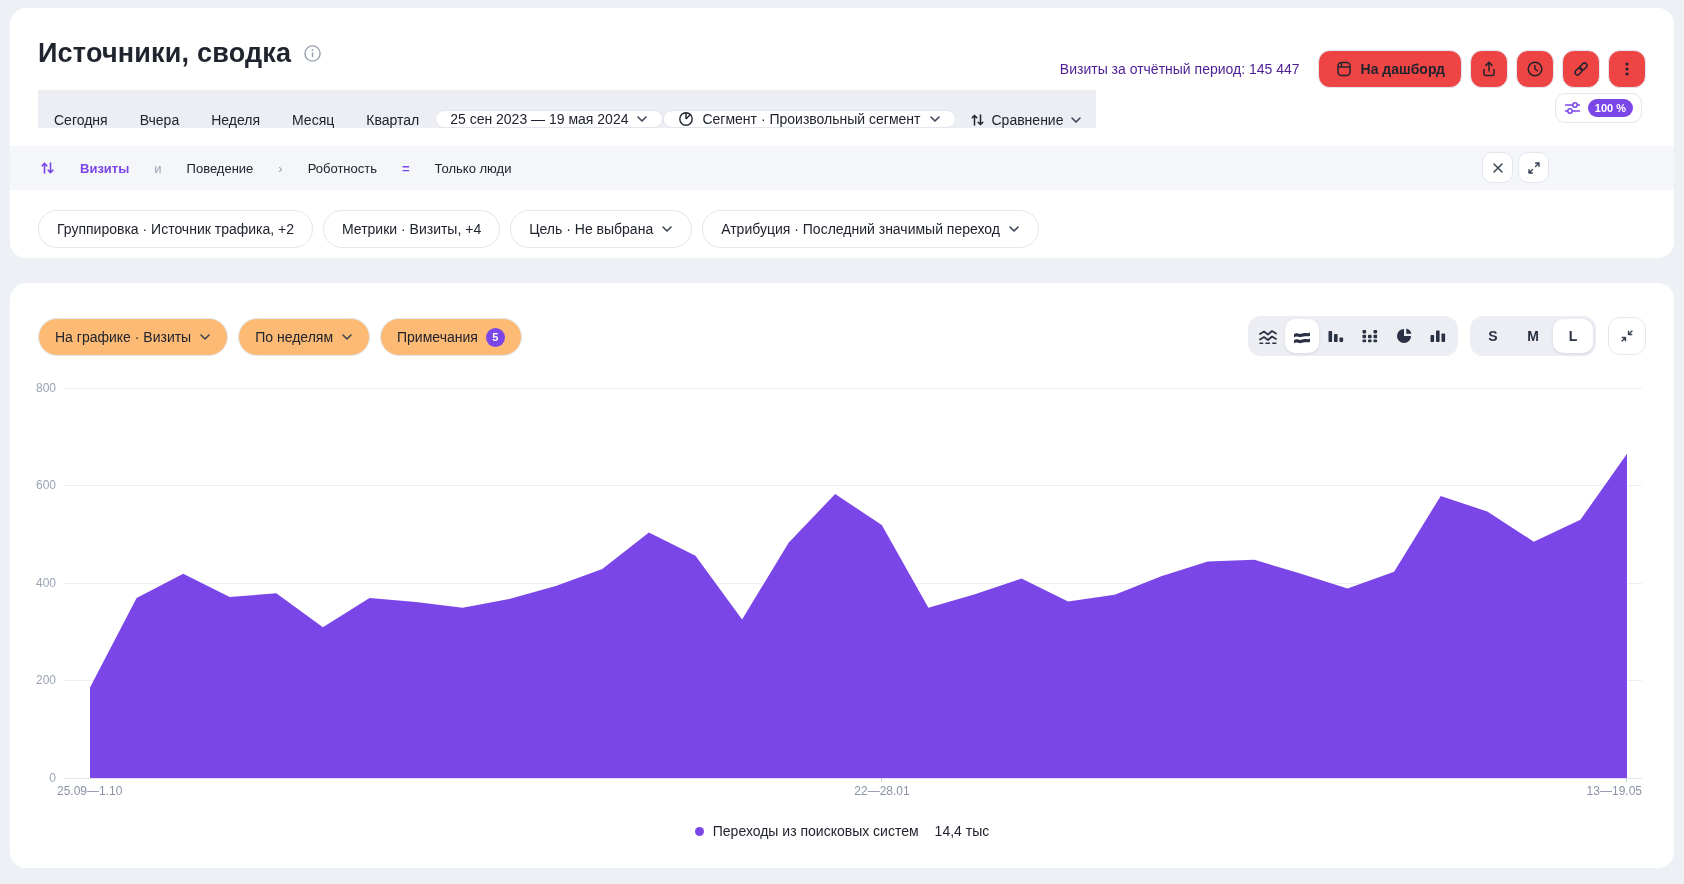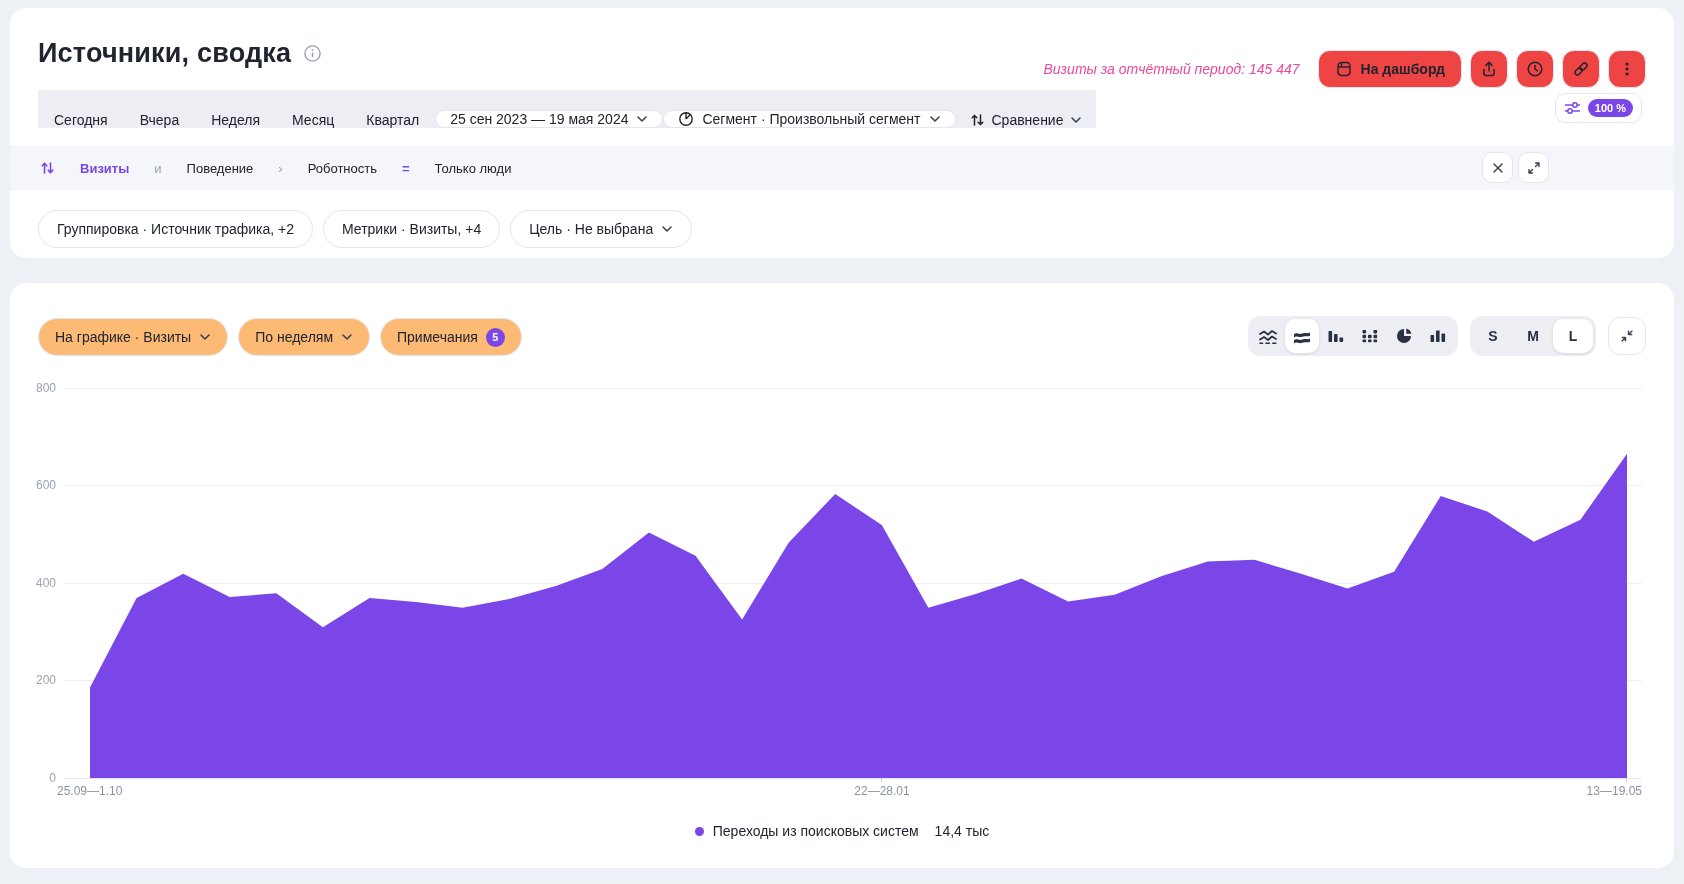--- a/index.html
+++ b/index.html
@@ -10,21 +10,21 @@
     font-family:"Liberation Sans", sans-serif;
     color:#20242e; overflow:hidden;
   }
   .card { position:absolute; background:#ffffff; border-radius:16px; }
   .card1 { left:10px; top:8px; width:1664px; height:250px; }
   .card2 { left:10px; top:283px; width:1664px; height:585px; }
 
   
   .page-title { position:absolute; left:28px; top:30px; font-size:27px; font-weight:bold; letter-spacing:0.2px; display:flex; align-items:center; gap:12px; }
   .header-right { position:absolute; right:28px; top:42px; display:flex; align-items:center; gap:8px; }
-  .meta-text { font-size:14px; color:#ec4899; margin-right:10px;font-style:italic; }
+  .meta-text { font-size:14px; color:#4c1d95; margin-right:10px; }
   .btn { display:inline-flex; align-items:center; justify-content:center; gap:8px;
          background:#ef4444; border:1px solid #e2e6ee; border-radius:12px; height:38px; cursor:pointer; }
   .btn-label { font-size:14px; font-weight:bold; color:#20242e; }
   .icon-btn { width:38px; }
   .dash-btn { padding:0 16px; }
 
   
   .period-row { position:absolute; left:28px; top:82px; display:flex; }
   .tabs-shell { display:flex; align-items:flex-end; background:#eceef3; border-radius:0; height:38px; }
   .tab { display:flex; align-items:center; padding:0 16px; font-size:14px; color:#20242e; cursor:pointer; border-radius:12px; }
@@ -248,20 +248,28 @@
         <span>Метрики · Визиты, +4</span>
       </div>
       <div class="chip">
         <span>Цель · Не выбрана</span>
         <span class="ico">
           <svg width="12" height="8" viewBox="0 0 12 8" fill="none" stroke="#3a4354" stroke-width="1.6" stroke-linecap="round" stroke-linejoin="round">
               <polyline points="2,2 6,6 10,2"></polyline>
             </svg>
         </span>
       </div>
+      <div class="chip">
+        <span>Атрибуция · Последний значимый переход</span>
+        <span class="ico">
+          <svg width="12" height="8" viewBox="0 0 12 8" fill="none" stroke="#3a4354" stroke-width="1.6" stroke-linecap="round" stroke-linejoin="round">
+              <polyline points="2,2 6,6 10,2"></polyline>
+            </svg>
+        </span>
+      </div>
     </div>
   </div>
 
   <div class="card card2">
 
     <div class="controls-left">
       <div class="ctrl-pill">
         <span>На графике · Визиты</span>
         <span class="ico">
           <svg width="12" height="8" viewBox="0 0 12 8" fill="none" stroke="#3a4354" stroke-width="1.6" stroke-linecap="round" stroke-linejoin="round">

